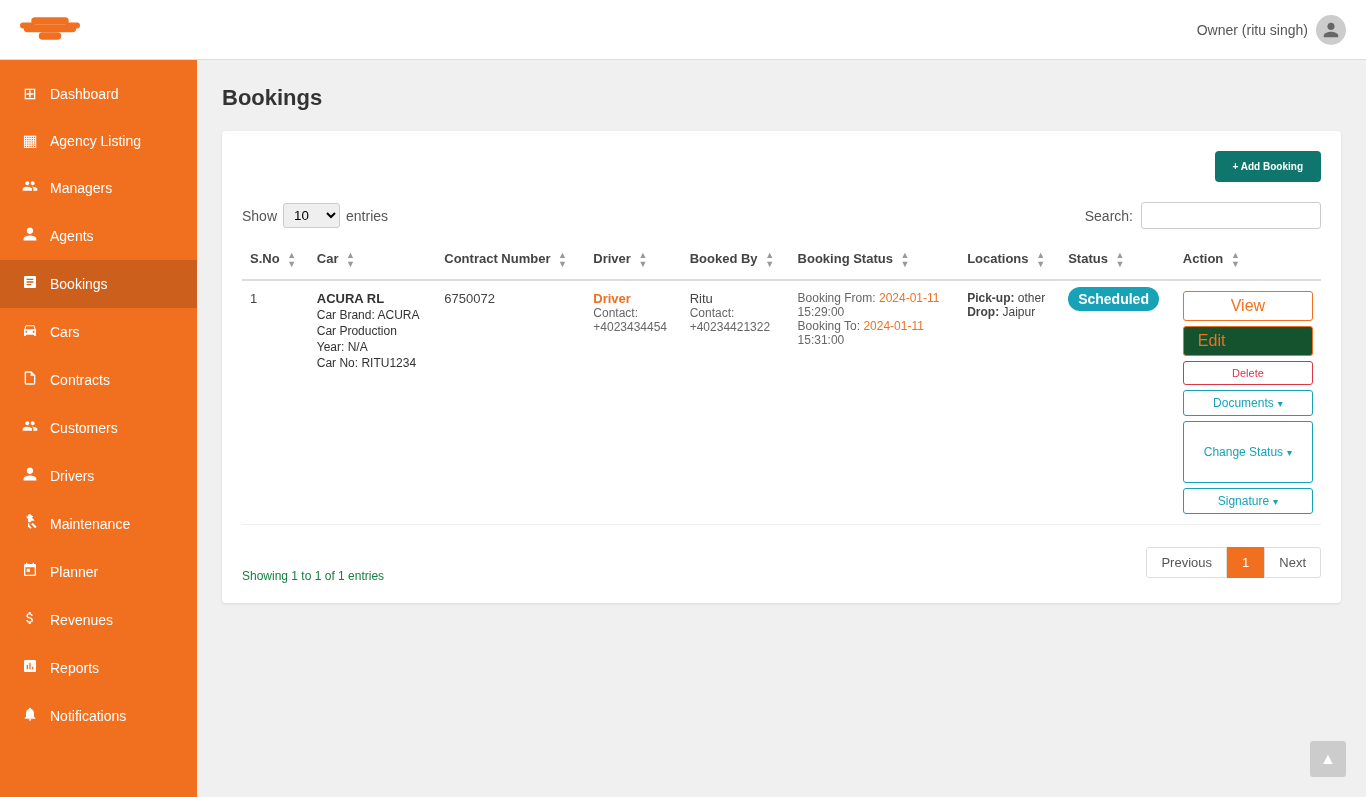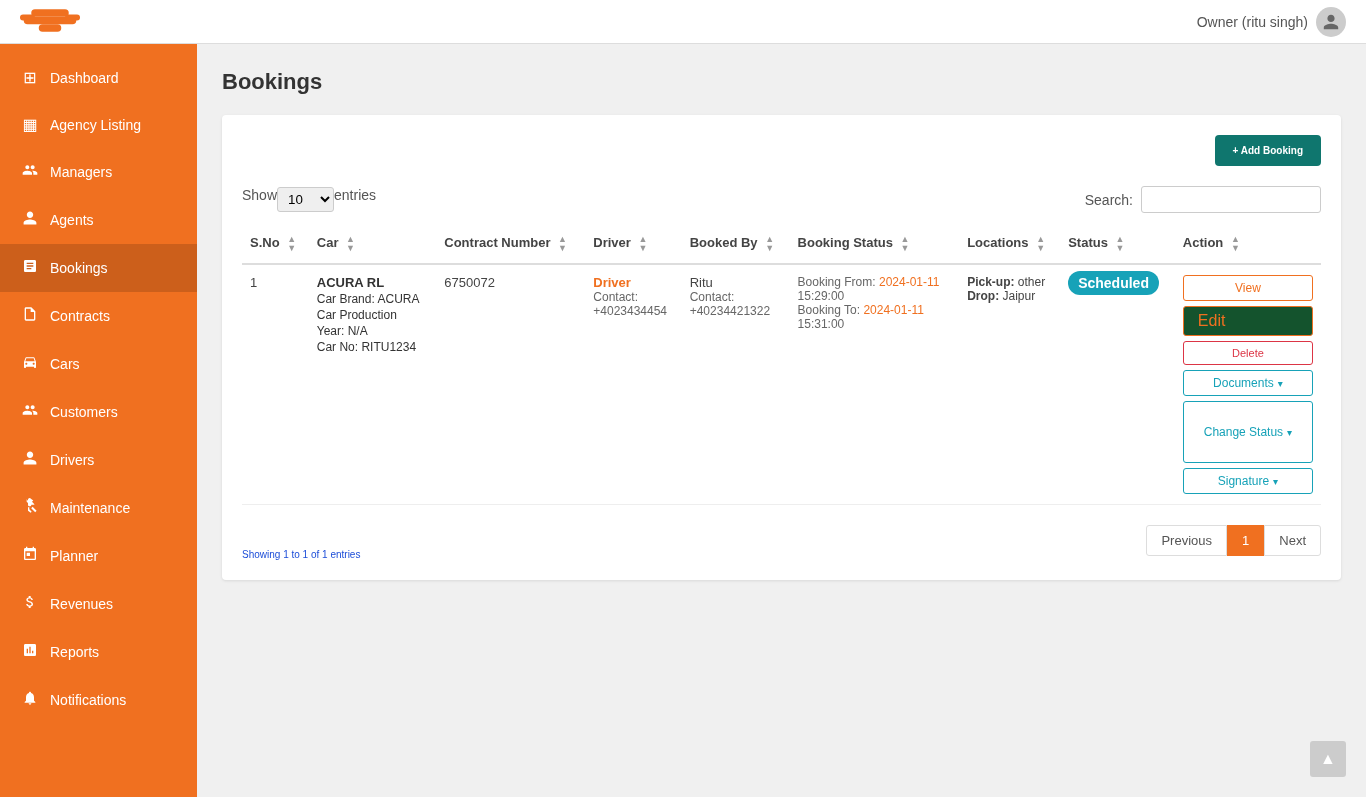--- a/index.html
+++ b/index.html
@@ -1,21 +1,21 @@
 <!DOCTYPE html>
 <html><head>
   <meta charset="utf-8">
   <style>
     * { box-sizing: border-box; margin: 0; padding: 0; }
     body { font-family: Arial, sans-serif; font-size: 14px; background: #f0f0f0; display: flex; flex-direction: column; height: 100vh; }
 
     
     .top-header {
       background: #fff;
-      height: 44px;
+      height: 60px;
       display: flex;
       align-items: center;
       justify-content: space-between;
       padding: 0 20px;
       border-bottom: 1px solid #ddd;
       flex-shrink: 0;
     }
     .logo {
       display: flex;
       align-items: center;
@@ -116,20 +116,22 @@
 
     
     .table-controls {
       display: flex;
       justify-content: space-between;
       align-items: center;
       margin-bottom: 12px;
     }
     .show-entries {
       display: flex;
+      align-items: center;
+      gap: 6px;
       color: #555;
     }
     .show-entries select {
       padding: 3px 6px;
       border: 1px solid #ccc;
       border-radius: 3px;
     }
     .search-box {
       display: flex;
       align-items: center;
@@ -202,21 +204,21 @@
       gap: 5px;
       min-width: 120px;
     }
     .btn-view {
       background: #fff;
       color: #f07020;
       border: 1px solid #f07020;
       padding: 5px 14px;
       border-radius: 3px;
       cursor: pointer;
-      font-size: 12px;
+      font-size: 16px;
       text-align: center;
     }
     .btn-edit {
       background: #14532d;
       color: #f07020;
       border: 1px solid #f07020;
       padding: 5px 14px;
       border-radius: 3px;
       cursor: pointer;
       font-size: 16px;
@@ -276,21 +278,21 @@
     }
     .dropdown-arrow { font-size: 10px; }
 
     
     .pagination-row {
       display: flex;
       justify-content: space-between;
       align-items: center;
       margin-top: 16px;
     }
-    .pagination-info { color: #1d4ed8; font-size: 10px; margin-top: 28px; }
+    .pagination-info { color: #15803d; font-size: 12px; margin-top: 28px; }
     .pagination-controls {
       display: flex;
       gap: 0;
     }
     .page-btn {
       padding: 7px 14px;
       border: 1px solid #ddd;
       background: #fff;
       cursor: pointer;
       font-size: 13px;
@@ -376,32 +378,32 @@
       <span class="sidebar-icon">
         <svg width="16" height="16" viewBox="0 0 24 24" fill="white">
             <path d="M19 3H5c-1.1 0-2 .9-2 2v14c0 1.1.9 2 2 2h14c1.1 0 2-.9 2-2V5c0-1.1-.9-2-2-2zm-5 14H7v-2h7v2zm3-4H7v-2h10v2zm0-4H7V7h10v2z"></path>
           </svg>
       </span>
       <span>Bookings</span>
     </a>
     <a class="sidebar-item">
       <span class="sidebar-icon">
         <svg width="16" height="16" viewBox="0 0 24 24" fill="white">
+            <path d="M18.92 6.01C18.72 5.42 18.16 5 17.5 5h-11c-.66 0-1.21.42-1.42 1.01L3 12v8c0 .55.45 1 1 1h1c.55 0 1-.45 1-1v-1h12v1c0 .55.45 1 1 1h1c.55 0 1-.45 1-1v-8l-2.08-5.99zM6.5 16c-.83 0-1.5-.67-1.5-1.5S5.67 13 6.5 13s1.5.67 1.5 1.5S7.33 16 6.5 16zm11 0c-.83 0-1.5-.67-1.5-1.5s.67-1.5 1.5-1.5 1.5.67 1.5 1.5-.67 1.5-1.5 1.5zM5 11l1.5-4.5h11L19 11H5z"></path>
+          </svg>
+      </span>
+      <span>Cars</span>
+    </a>
+    <a class="sidebar-item">
+      <span class="sidebar-icon">
+        <svg width="16" height="16" viewBox="0 0 24 24" fill="white">
             <path d="M14 2H6c-1.1 0-2 .9-2 2v16c0 1.1.9 2 2 2h12c1.1 0 2-.9 2-2V8l-6-6zM6 20V4h7v5h5v11H6z"></path>
           </svg>
       </span>
       <span>Contracts</span>
-    </a>
-    <a class="sidebar-item">
-      <span class="sidebar-icon">
-        <svg width="16" height="16" viewBox="0 0 24 24" fill="white">
-            <path d="M18.92 6.01C18.72 5.42 18.16 5 17.5 5h-11c-.66 0-1.21.42-1.42 1.01L3 12v8c0 .55.45 1 1 1h1c.55 0 1-.45 1-1v-1h12v1c0 .55.45 1 1 1h1c.55 0 1-.45 1-1v-8l-2.08-5.99zM6.5 16c-.83 0-1.5-.67-1.5-1.5S5.67 13 6.5 13s1.5.67 1.5 1.5S7.33 16 6.5 16zm11 0c-.83 0-1.5-.67-1.5-1.5s.67-1.5 1.5-1.5 1.5.67 1.5 1.5-.67 1.5-1.5 1.5zM5 11l1.5-4.5h11L19 11H5z"></path>
-          </svg>
-      </span>
-      <span>Cars</span>
     </a>
     <a class="sidebar-item">
       <span class="sidebar-icon">
         <svg width="16" height="16" viewBox="0 0 24 24" fill="white">
             <path d="M16 11c1.66 0 2.99-1.34 2.99-3S17.66 5 16 5c-1.66 0-3 1.34-3 3s1.34 3 3 3zm-8 0c1.66 0 2.99-1.34 2.99-3S9.66 5 8 5C6.34 5 5 6.34 5 8s1.34 3 3 3zm0 2c-2.33 0-7 1.17-7 3.5V19h14v-2.5c0-2.33-4.67-3.5-7-3.5zm8 0c-.29 0-.62.02-.97.05 1.16.84 1.97 1.97 1.97 3.45V19h6v-2.5c0-2.33-4.67-3.5-7-3.5z"></path>
           </svg>
       </span>
       <span>Customers</span>
     </a>
     <a class="sidebar-item">

